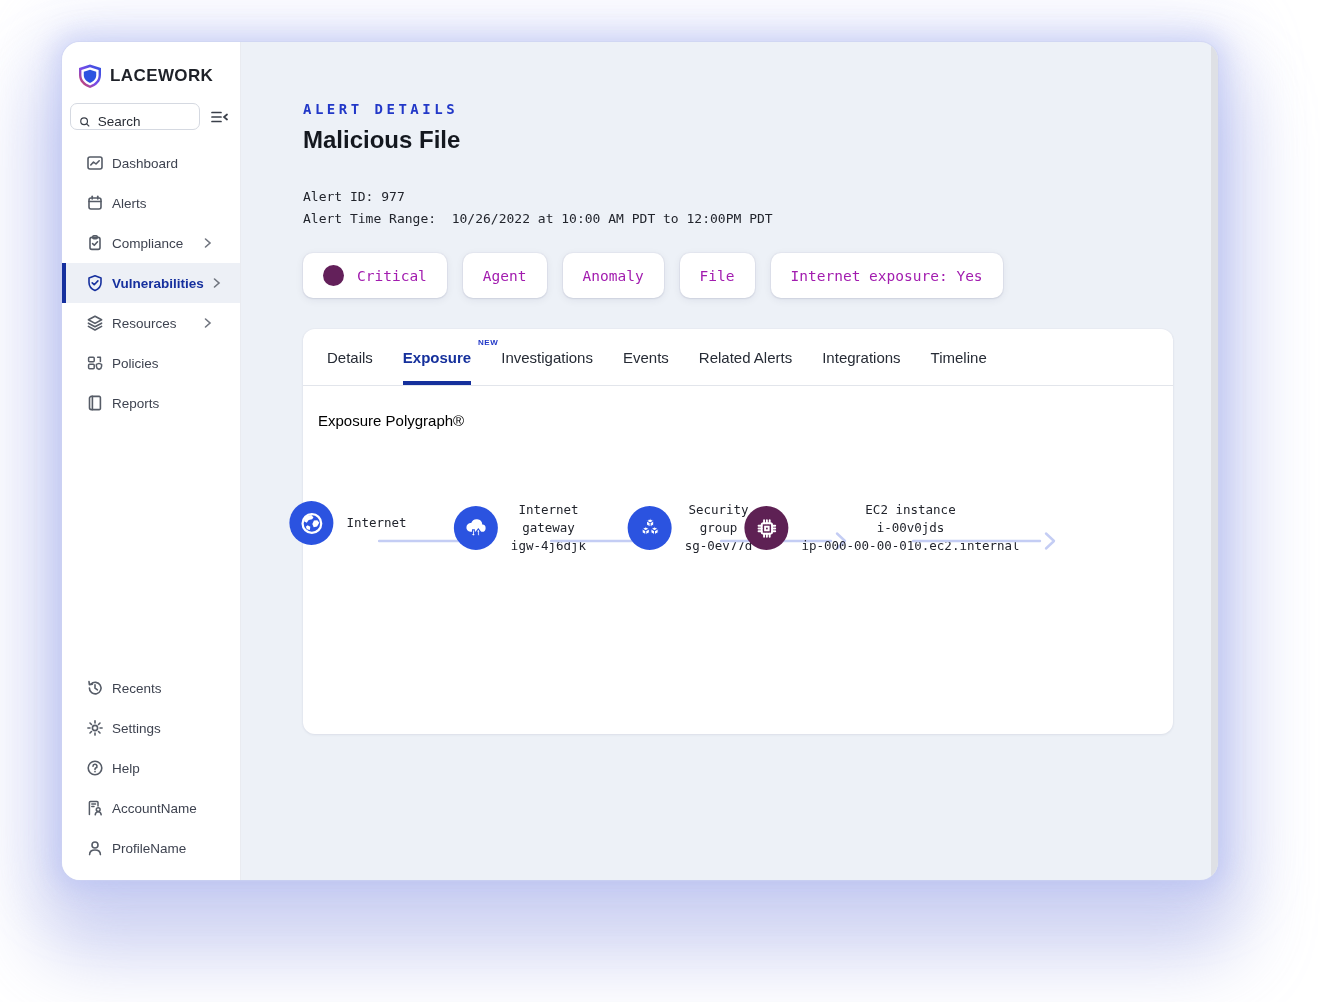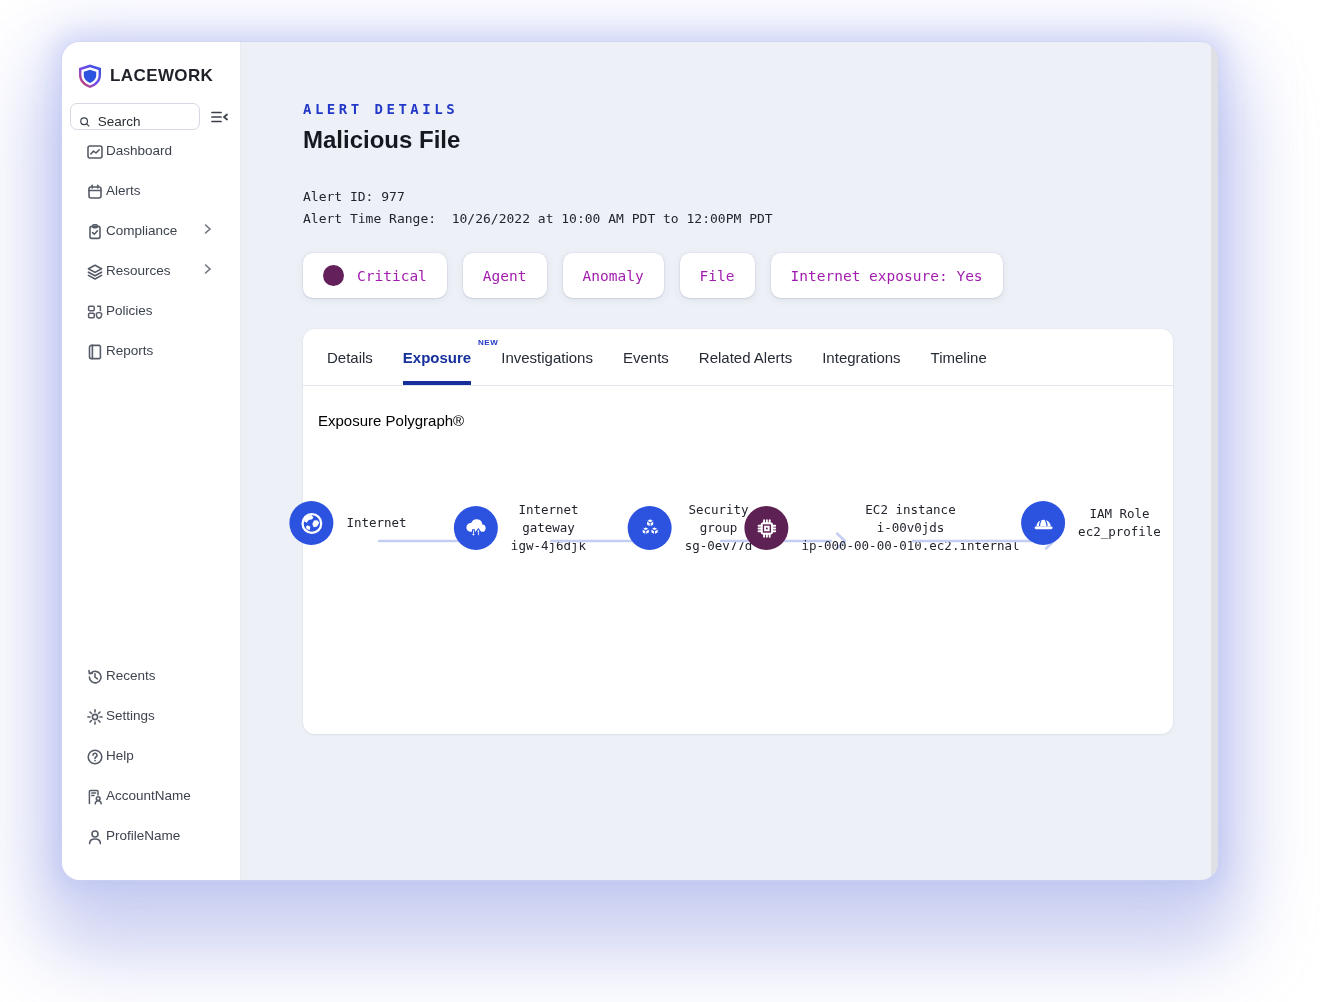--- a/index.html
+++ b/index.html
@@ -30,21 +30,21 @@
   .search-row { display:flex; align-items:center; gap:9px; padding:0 11px 0 8px; }
   .search-box { flex:1; height:27px; border:1px solid #D5D9E1; border-radius:7px;
     background:#fff; display:flex; align-items:flex-end; gap:7px; padding:0 8px; }
   .search-box input { border:none; outline:none; width:100%; font-size:13.5px;
     color:#2A2E36; background:transparent; font-family:"Liberation Sans",sans-serif; }
   .search-box input::placeholder { color:#2A2E36; opacity:1; }
   .collapse-btn { width:20px; height:20px; display:flex; align-items:center;
     justify-content:center; cursor:pointer; color:#3A3F49; }
 
   .nav { margin-top:13px; display:flex; flex-direction:column; }
-  .nav-item { height:40px; display:flex; gap:2px;
+  .nav-item { height:40px; display:flex; align-items:center; gap:8px;
     padding:0 28px 0 20px; font-size:13.5px; color:#3E4350; cursor:pointer;
     border-left:4px solid transparent; }
   .nav-item .nav-icon { width:18px; height:18px; color:#565C67; flex:0 0 18px; }
   .nav-item .chev { margin-left:auto; color:#70757F; display:flex; }
   .nav-item.active { background:#EDF0F6; border-left-color:#16309E; }
   .nav-item.active, .nav-item.active .nav-icon { color:#16309E; font-weight:bold; }
 
   .sidebar-footer { margin-top:auto; padding-bottom:12px; display:flex; flex-direction:column; }
 
   
@@ -151,20 +151,32 @@
             <rect x="6.8" y="1.8" width="4.4" height="3" rx="1"></rect>
             <polyline points="6.6 9.6 8.3 11.3 11.5 7.8"></polyline>
         </svg>
         <span>Compliance</span>
         <span class="chev">
           <svg width="9" height="12" viewBox="0 0 9 12" fill="none" stroke="currentColor" stroke-width="1.6" stroke-linecap="round">
               <path d="M2.5 2 L7 6 L2.5 10"></path>
             </svg>
         </span>
       </div>
+      <div class="nav-item active">
+        <svg class="nav-icon" viewBox="0 0 18 18" fill="none" stroke="currentColor" stroke-width="1.6" stroke-linecap="round" stroke-linejoin="round">
+          <path d="M9 1.8 L15 4 V8.4 C15 12.4 12.5 15 9 16.4 C5.5 15 3 12.4 3 8.4 V4 Z"></path>
+            <polyline points="6.2 8.8 8.2 10.7 11.9 6.9"></polyline>
+        </svg>
+        <span>Vulnerabilities</span>
+        <span class="chev">
+          <svg width="9" height="12" viewBox="0 0 9 12" fill="none" stroke="currentColor" stroke-width="1.6" stroke-linecap="round">
+              <path d="M2.5 2 L7 6 L2.5 10"></path>
+            </svg>
+        </span>
+      </div>
       <div class="nav-item">
         <svg class="nav-icon" viewBox="0 0 18 18" fill="none" stroke="currentColor" stroke-width="1.6" stroke-linecap="round" stroke-linejoin="round">
           <polygon points="9 2.2 15.6 5.8 9 9.4 2.4 5.8"></polygon>
             <path d="M2.4 9.2 L9 12.8 L15.6 9.2"></path>
             <path d="M2.4 12.4 L9 16 L15.6 12.4"></path>
         </svg>
         <span>Resources</span>
         <span class="chev">
           <svg width="9" height="12" viewBox="0 0 9 12" fill="none" stroke="currentColor" stroke-width="1.6" stroke-linecap="round">
               <path d="M2.5 2 L7 6 L2.5 10"></path>
@@ -378,32 +390,18 @@
           </div>
         </div>
 
         <span class="arrow" style="left:609px">
           <svg width="147" height="24" viewBox="0 0 147 24" fill="none" stroke="#C4CDF4" stroke-width="2.4" stroke-linecap="round" stroke-linejoin="round">
             <line x1="1" y1="12" x2="128" y2="12"></line>
               <polyline points="134 4.5 142 12 134 19.5"></polyline>
           </svg>
         </span>
 
-        <div class="node" style="left:788px">
-          <div class="node-circle">
-            <svg width="27" height="27" viewBox="0 0 24 24" fill="none">
-              <path d="M5.6 14.6 a6.4 6 0 0 1 12.8 0 Z" fill="#ffffff"></path>
-              <path d="M9.8 9 q-1.3 2.2-1.5 5.4" stroke="#2B53E0" stroke-width="1"></path>
-              <path d="M13.4 8.8 q1.5 2.3 1.7 5.6" stroke="#2B53E0" stroke-width="1"></path>
-              <rect x="4" y="14.6" width="16" height="2.4" rx="1.2" fill="#ffffff"></rect>
-            </svg>
-          </div>
-          <div class="node-label mono">
-            <div>IAM Role</div>
-            <div>ec2_profile</div>
-          </div>
-        </div>
       </section>
     </div>
   </main>
 
   <div class="scroll-strip"></div>
 </div>
 
 </body></html>

